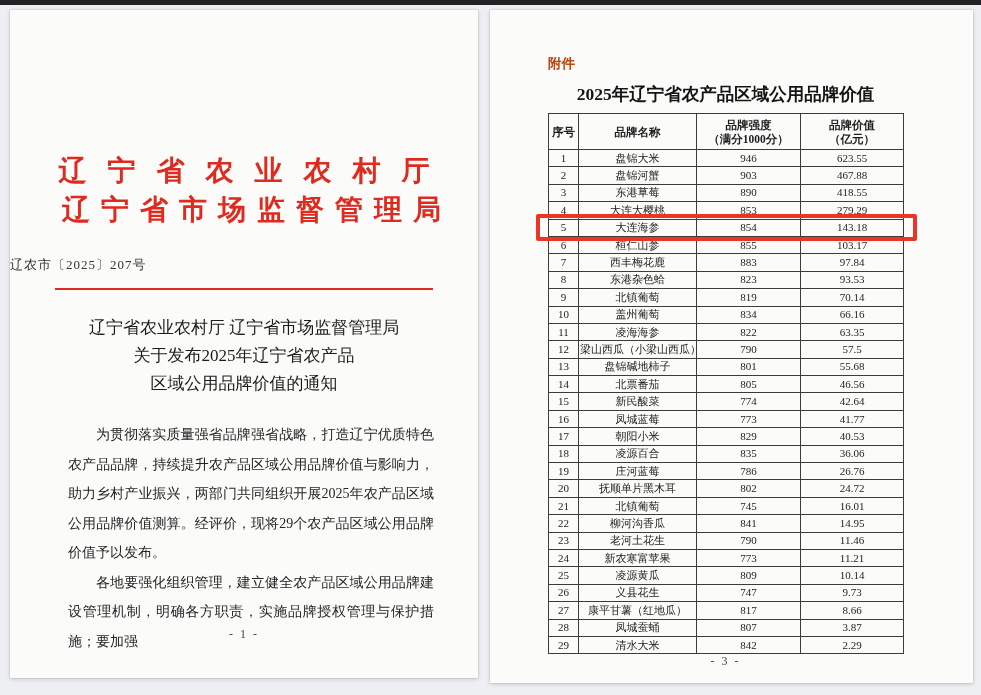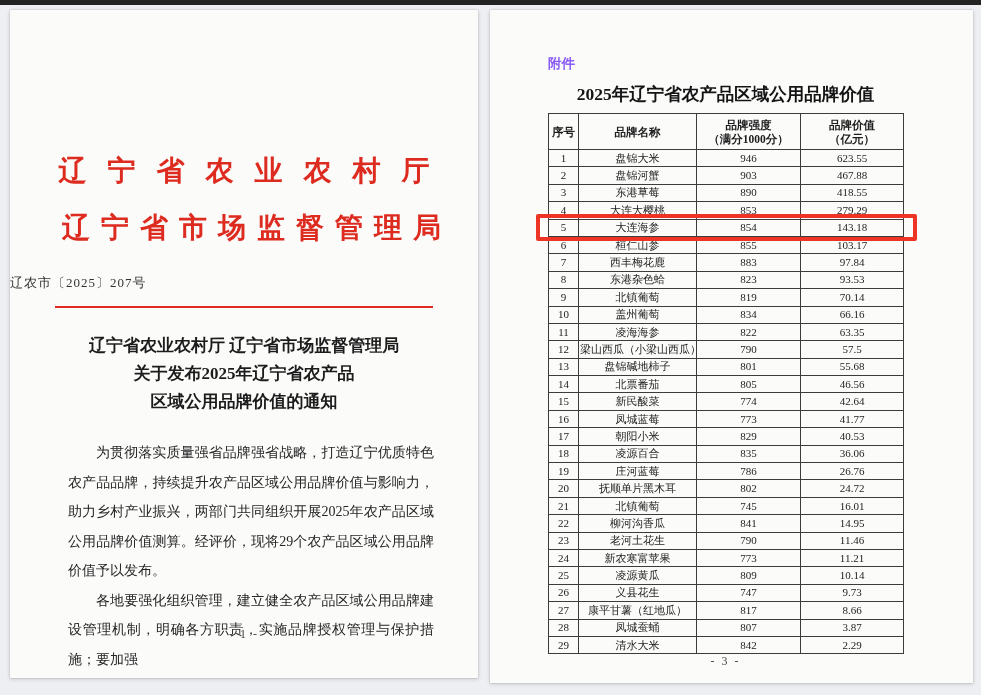--- a/index.html
+++ b/index.html
@@ -19,30 +19,30 @@
     position: absolute;
     background: #fbfbfa;
     box-shadow: 0 1px 4px rgba(0,0,0,0.18), 0 0 1px rgba(0,0,0,0.25);
   }
   .page-left  { left: 10px;  top: 10px; width: 468px; height: 668px; }
   .page-right { left: 490px; top: 10px; width: 483px; height: 673px; }
 
   
   .agency-block { margin-top: 142px; text-align: center; color: #dd2b20; font-weight: bold; }
   .agency-line1 { font-size: 28px; letter-spacing: 21px; padding-left: 21px; line-height: 38px; }
-  .agency-line2 { font-size: 28px; letter-spacing: 11px; padding-left: 26px; line-height: 40px; margin-top: 18px; }
+  .agency-line2 { font-size: 28px; letter-spacing: 11px; padding-left: 26px; line-height: 40px; }
   .doc-number { margin-top: 26px; text-align: left; font-size: 13px; color: #333; letter-spacing: 1px; }
   .red-rule { margin: 14px auto 0 auto; width: 378px; height: 2px; background: #dd2b20; }
-  .doc-title { margin-top: 24px; text-align: center; font-weight: bold; font-size: 17px; line-height: 28px; color: #1c1c1c; }
+  .doc-title { margin-top: 24px; text-align: center; font-weight: normal; font-size: 17px; line-height: 28px; color: #1c1c1c; }
   .body-text { margin-top: 22px; padding: 0 44px 0 58px; font-size: 14px; line-height: 29.5px; color: #262626; text-align: justify; }
   .body-text p.indent { text-indent: 2em; }
   .pageno-left { position: absolute; left: 0; width: 100%; bottom: 36px; text-align: center; font-size: 12px; color: #444; letter-spacing: 2px; }
 
   
-  .attachment-label { margin: 45px 0 0 58px; font-size: 13.5px; font-weight: bold; color: #8b5cf6; }
+  .attachment-label { margin: 45px 0 0 58px; font-size: 13.5px; font-weight: bold; color: #c2410c; }
   .table-title { margin-top: 9px; width: 355px; margin-left: 58px; text-align: center; font-size: 17.5px; font-weight: bold; color: #141414; }
   table.brand-table {
     margin: 7px 0 0 58px;
     border-collapse: collapse;
     table-layout: fixed;
     width: 355px;
     font-size: 11px;
     color: #1d1d1d;
     padding-left: 21px;
   }

